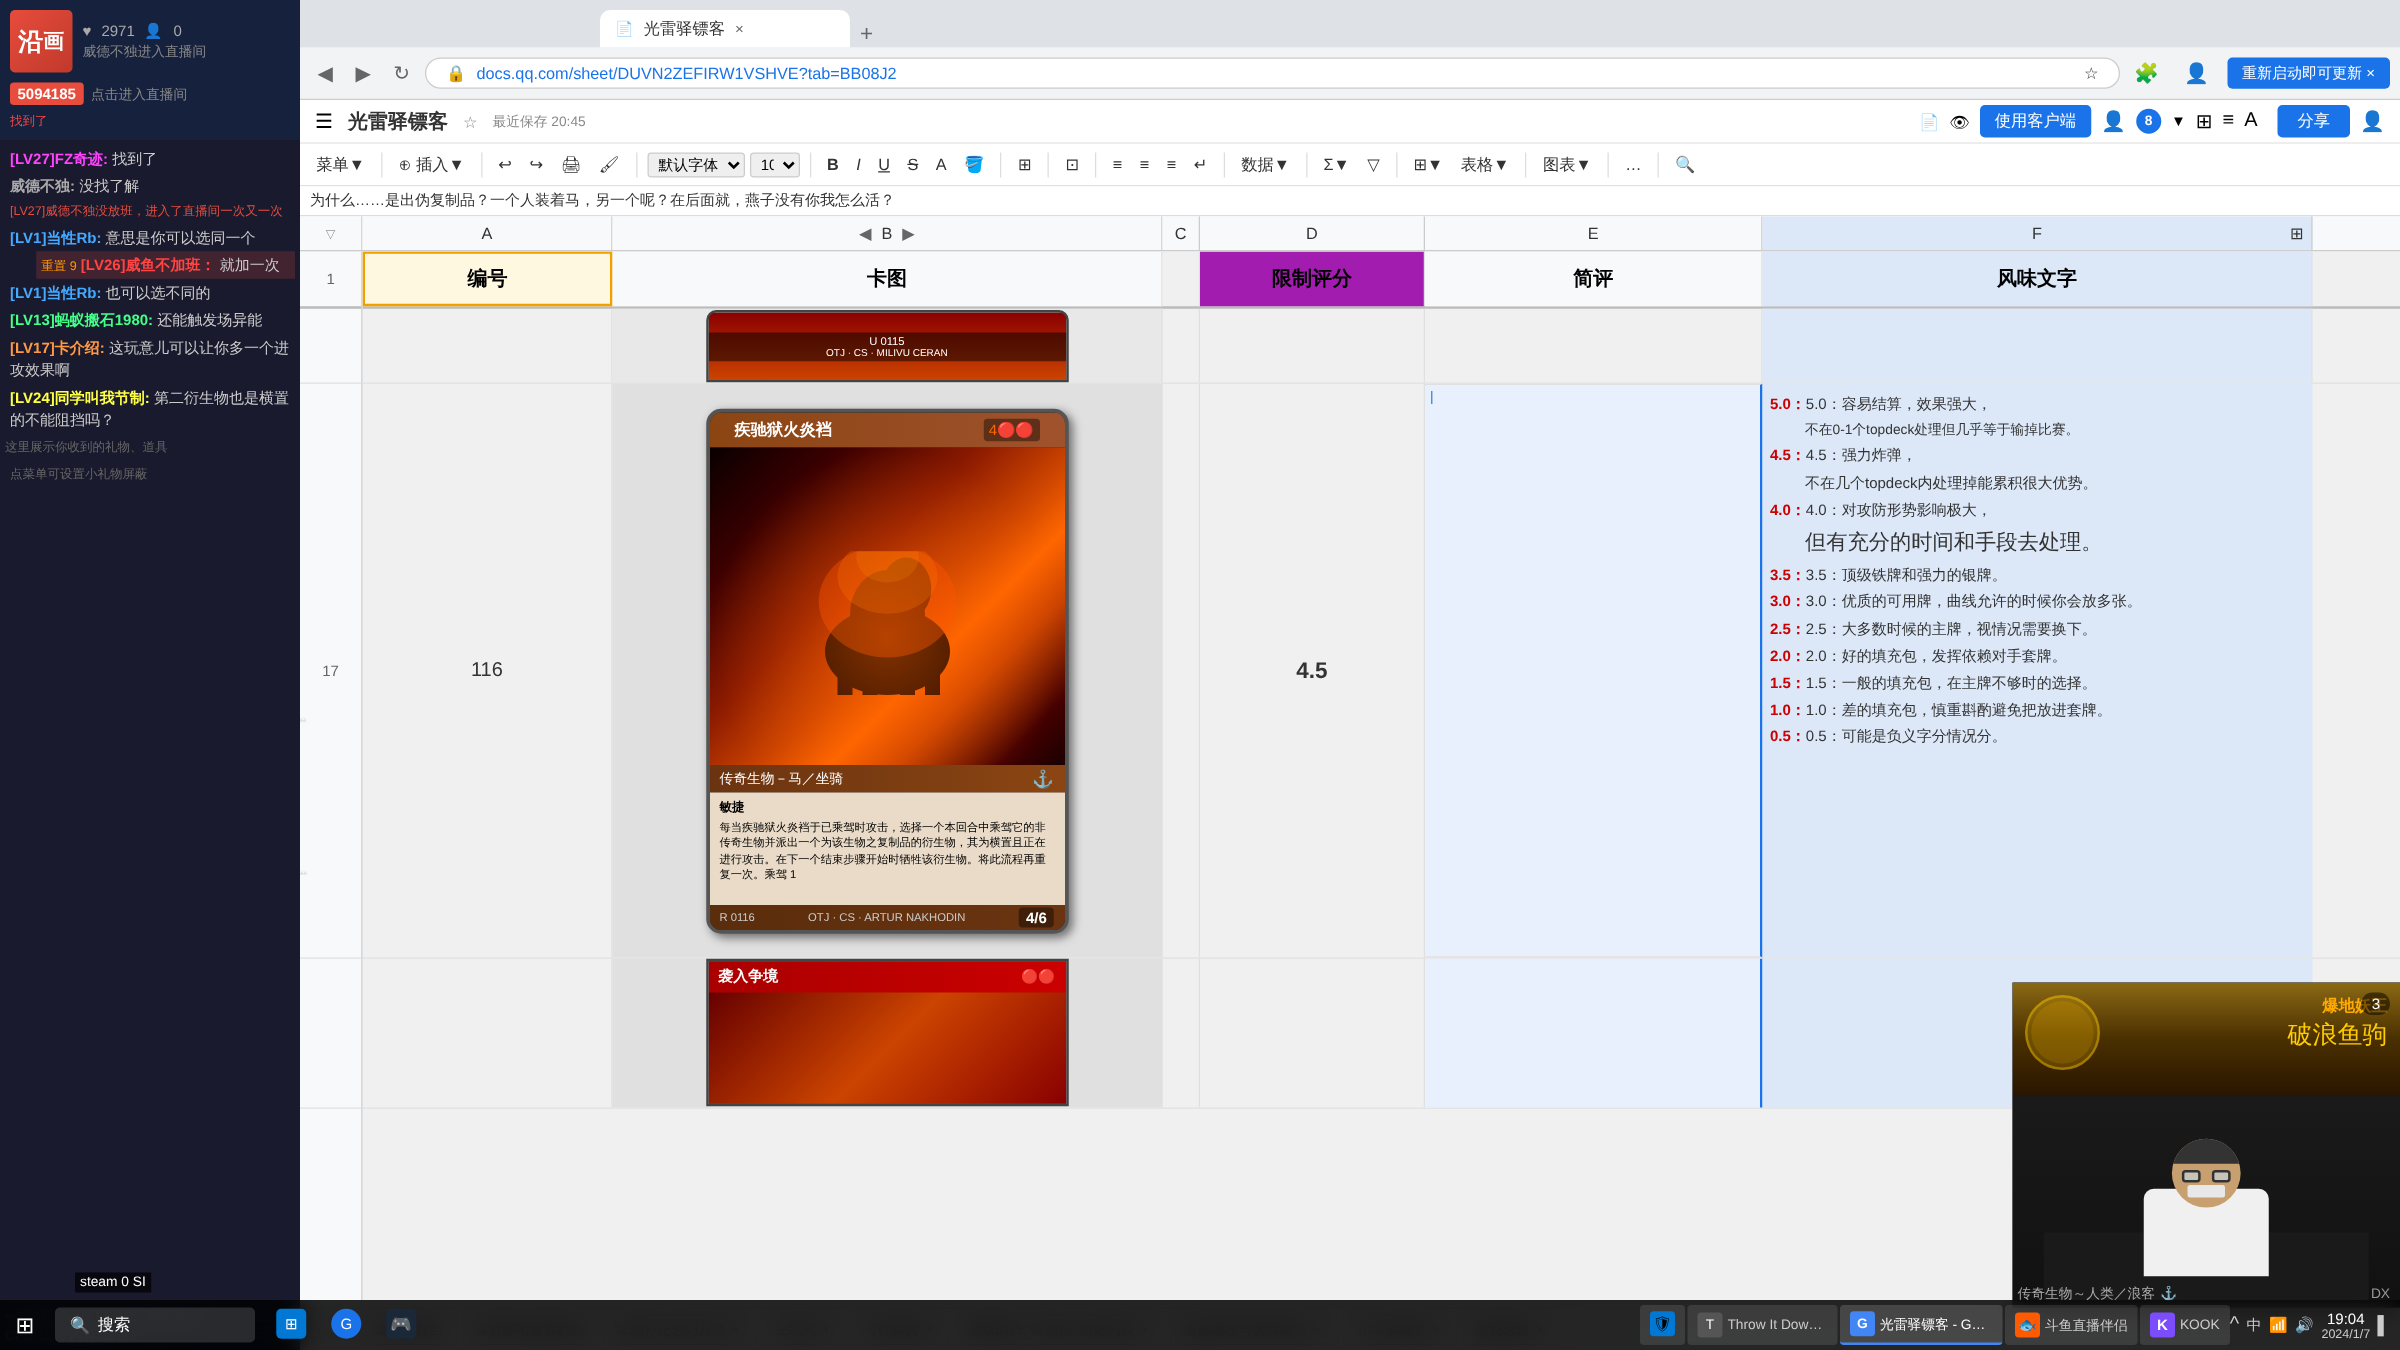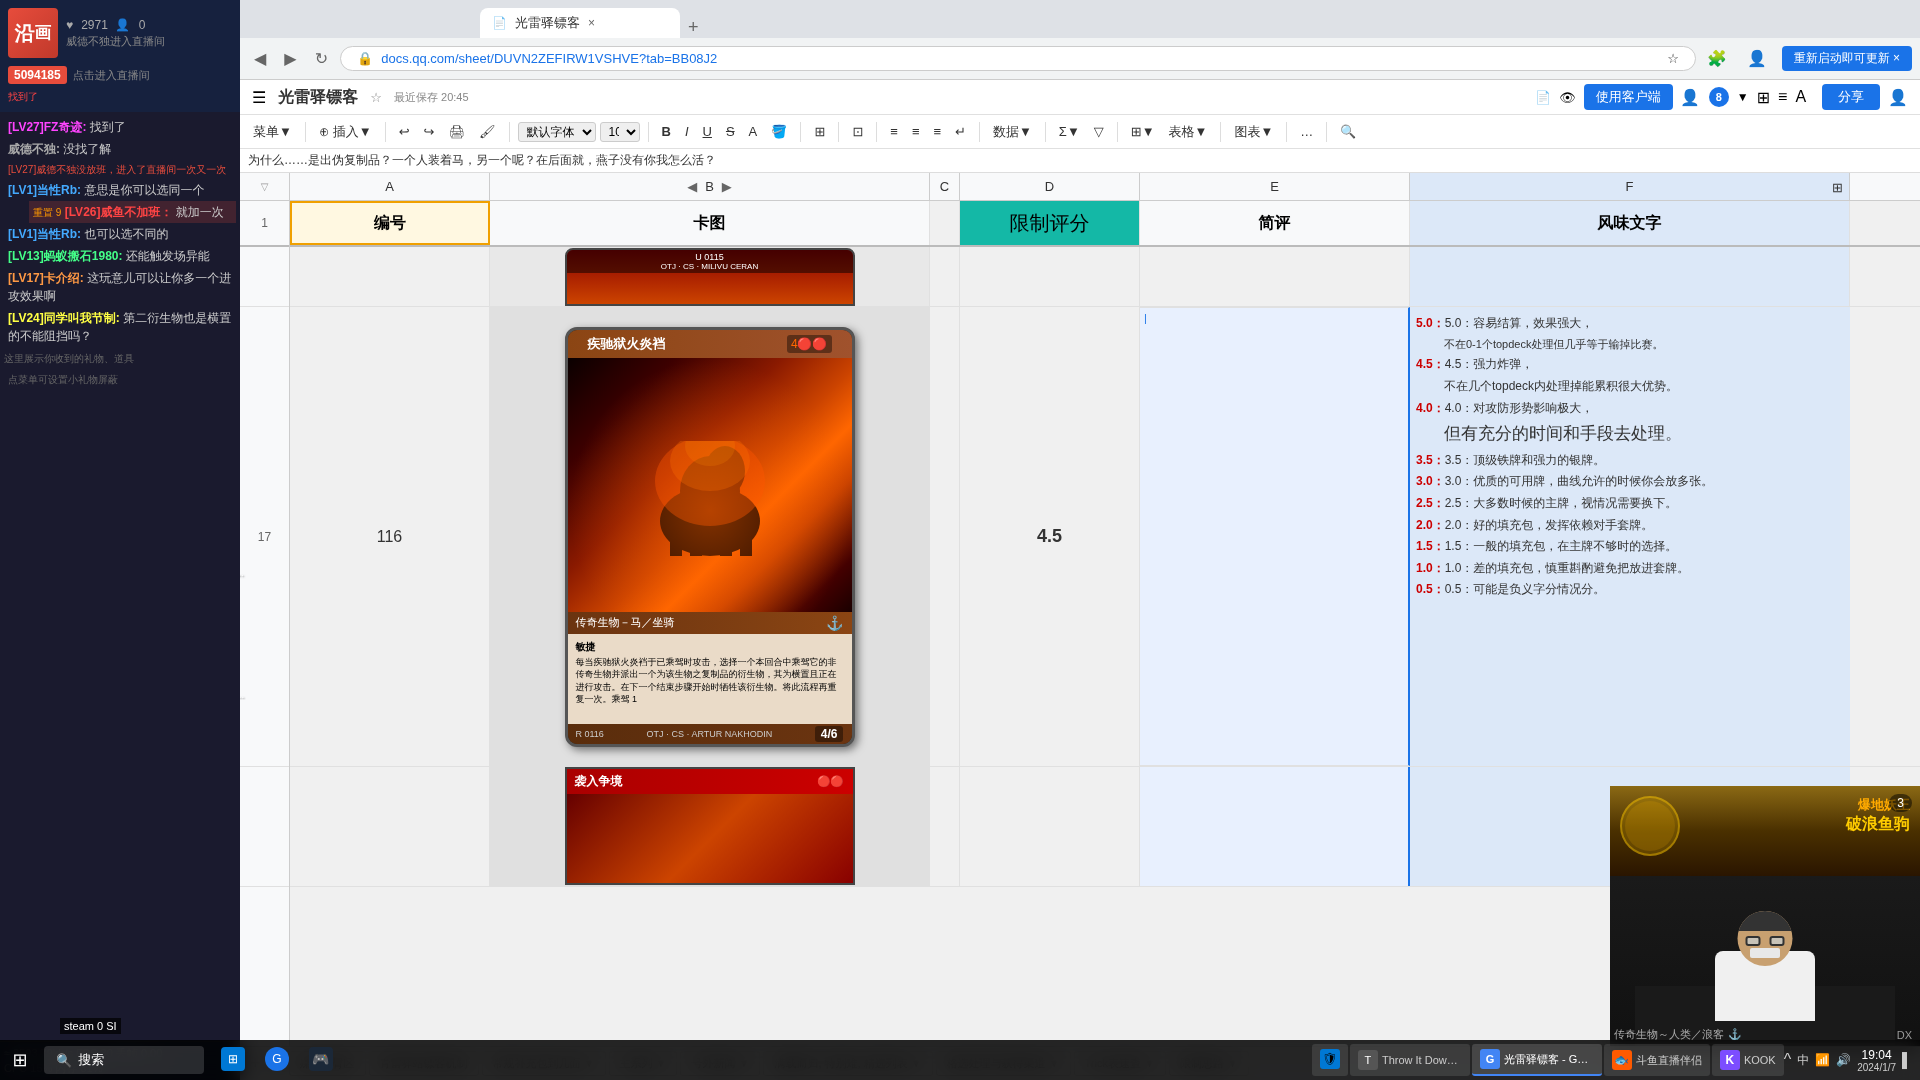--- a/index.html
+++ b/index.html
@@ -315,30 +315,30 @@
         <div style="height:460px;min-height:460px;border-bottom:1px solid #e0e0e0;display:flex;align-items:center;justify-content:center;font-size:12px;color:#666">17</div>
         <div style="height:120px;min-height:120px;border-bottom:1px solid #e0e0e0;display:flex;align-items:center;justify-content:center;font-size:12px;color:#666"></div>
       </div>
 
       <div style="display:flex;flex-direction:column;flex:1;overflow:hidden">
 
         <div style="display:flex;height:46px;border-bottom:2px solid #bbb">
           <div style="width:200px;min-width:200px;border-right:1px solid #e0e0e0;display:flex;align-items:center;justify-content:center;font-size:16px;font-weight:bold;background:#fff8e1;border:2px solid #f0a000">编号</div>
           <div style="width:440px;min-width:440px;border-right:1px solid #e0e0e0;display:flex;align-items:center;justify-content:center;font-size:16px;font-weight:bold;background:#f8f9fa">卡图</div>
           <div style="width:30px;min-width:30px;border-right:1px solid #e0e0e0"></div>
-          <div style="width:180px;min-width:180px;border-right:1px solid #e0e0e0;display:flex;align-items:center;justify-content:center;font-size:20px;font-weight:normal;background:#14b8a6">限制评分</div>
+          <div style="width:180px;min-width:180px;border-right:1px solid #e0e0e0;display:flex;align-items:center;justify-content:center;font-size:16px;font-weight:bold;background:#a21caf">限制评分</div>
           <div style="width:270px;min-width:270px;border-right:1px solid #e0e0e0;display:flex;align-items:center;justify-content:center;font-size:16px;font-weight:bold;background:#f8f9fa">简评</div>
           <div style="width:440px;min-width:440px;border-right:1px solid #e0e0e0;display:flex;align-items:center;justify-content:center;font-size:16px;font-weight:bold;background:#dce8f8">风味文字</div>
         </div>
 
         <div style="display:flex;height:60px;border-bottom:1px solid #e0e0e0">
           <div style="width:200px;min-width:200px;border-right:1px solid #e0e0e0"></div>
           <div style="width:440px;min-width:440px;border-right:1px solid #e0e0e0;overflow:hidden;display:flex;align-items:flex-end;justify-content:center;background:#e8e8e8">
 
-            <div style="width:290px;height:58px;background:linear-gradient(to bottom,#8b0000,#cc4400);border-radius:8px 8px 0 0;border:2px solid #444;overflow:hidden;display:flex;flex-direction:column;justify-content:flex-start">
+            <div style="width:290px;height:58px;background:linear-gradient(to bottom,#8b0000,#cc4400);border-radius:8px 8px 0 0;border:2px solid #444;overflow:hidden;display:flex;flex-direction:column;justify-content:center">
               <div style="background:rgba(0,0,0,0.5);padding:2px 6px;color:#fff;font-size:9px;text-align:center">
                 <div>U 0115</div>
                 <div style="font-size:8px">OTJ · CS · MILIVU CERAN</div>
               </div>
             </div>
           </div>
           <div style="width:30px;min-width:30px;border-right:1px solid #e0e0e0"></div>
           <div style="width:180px;min-width:180px;border-right:1px solid #e0e0e0"></div>
           <div style="width:270px;min-width:270px;border-right:1px solid #e0e0e0"></div>
           <div style="width:440px;min-width:440px;border-right:1px solid #e0e0e0;background:#dce8f8"></div>
@@ -459,21 +459,21 @@
     </div>
 
     <div style="position:absolute;bottom:34px;right:0;width:310px;height:260px;background:#000;overflow:hidden;z-index:30">
 
       <div style="width:100%;height:90px;background:linear-gradient(to bottom,#8b6914,#4a3000,#2a1500);position:relative;overflow:hidden">
 
         <div style="position:absolute;top:10px;left:10px;width:60px;height:60px;border-radius:50%;background:rgba(255,200,0,0.2);border:2px solid rgba(255,200,0,0.4)"></div>
         <div style="position:absolute;top:15px;left:15px;width:50px;height:50px;border-radius:50%;background:rgba(255,180,0,0.15)"></div>
         <div style="position:absolute;top:10px;right:10px;text-align:right">
           <div style="font-size:13px;color:#ffaa00;font-weight:bold">爆地妖王</div>
-          <div style="font-size:16px;color:#ffcc00;font-weight:bold">破浪鱼驹</div>
+          <div style="font-size:20px;color:#ffcc00;font-weight:normal">破浪鱼驹</div>
         </div>
         <div style="position:absolute;top:8px;right:8px;background:rgba(0,0,0,0.5);color:#fff;padding:2px 8px;border-radius:10px;font-size:12px">3</div>
       </div>
 
       <div style="width:100%;height:170px;background:linear-gradient(to bottom,#1a1a1a,#111);position:relative;overflow:hidden">
 
         <div style="position:absolute;bottom:0;left:50%;transform:translateX(-50%);width:260px;height:160px">
 
           <div style="position:absolute;bottom:0;left:0;right:0;height:60px;background:#1a1a1a"></div>
 

